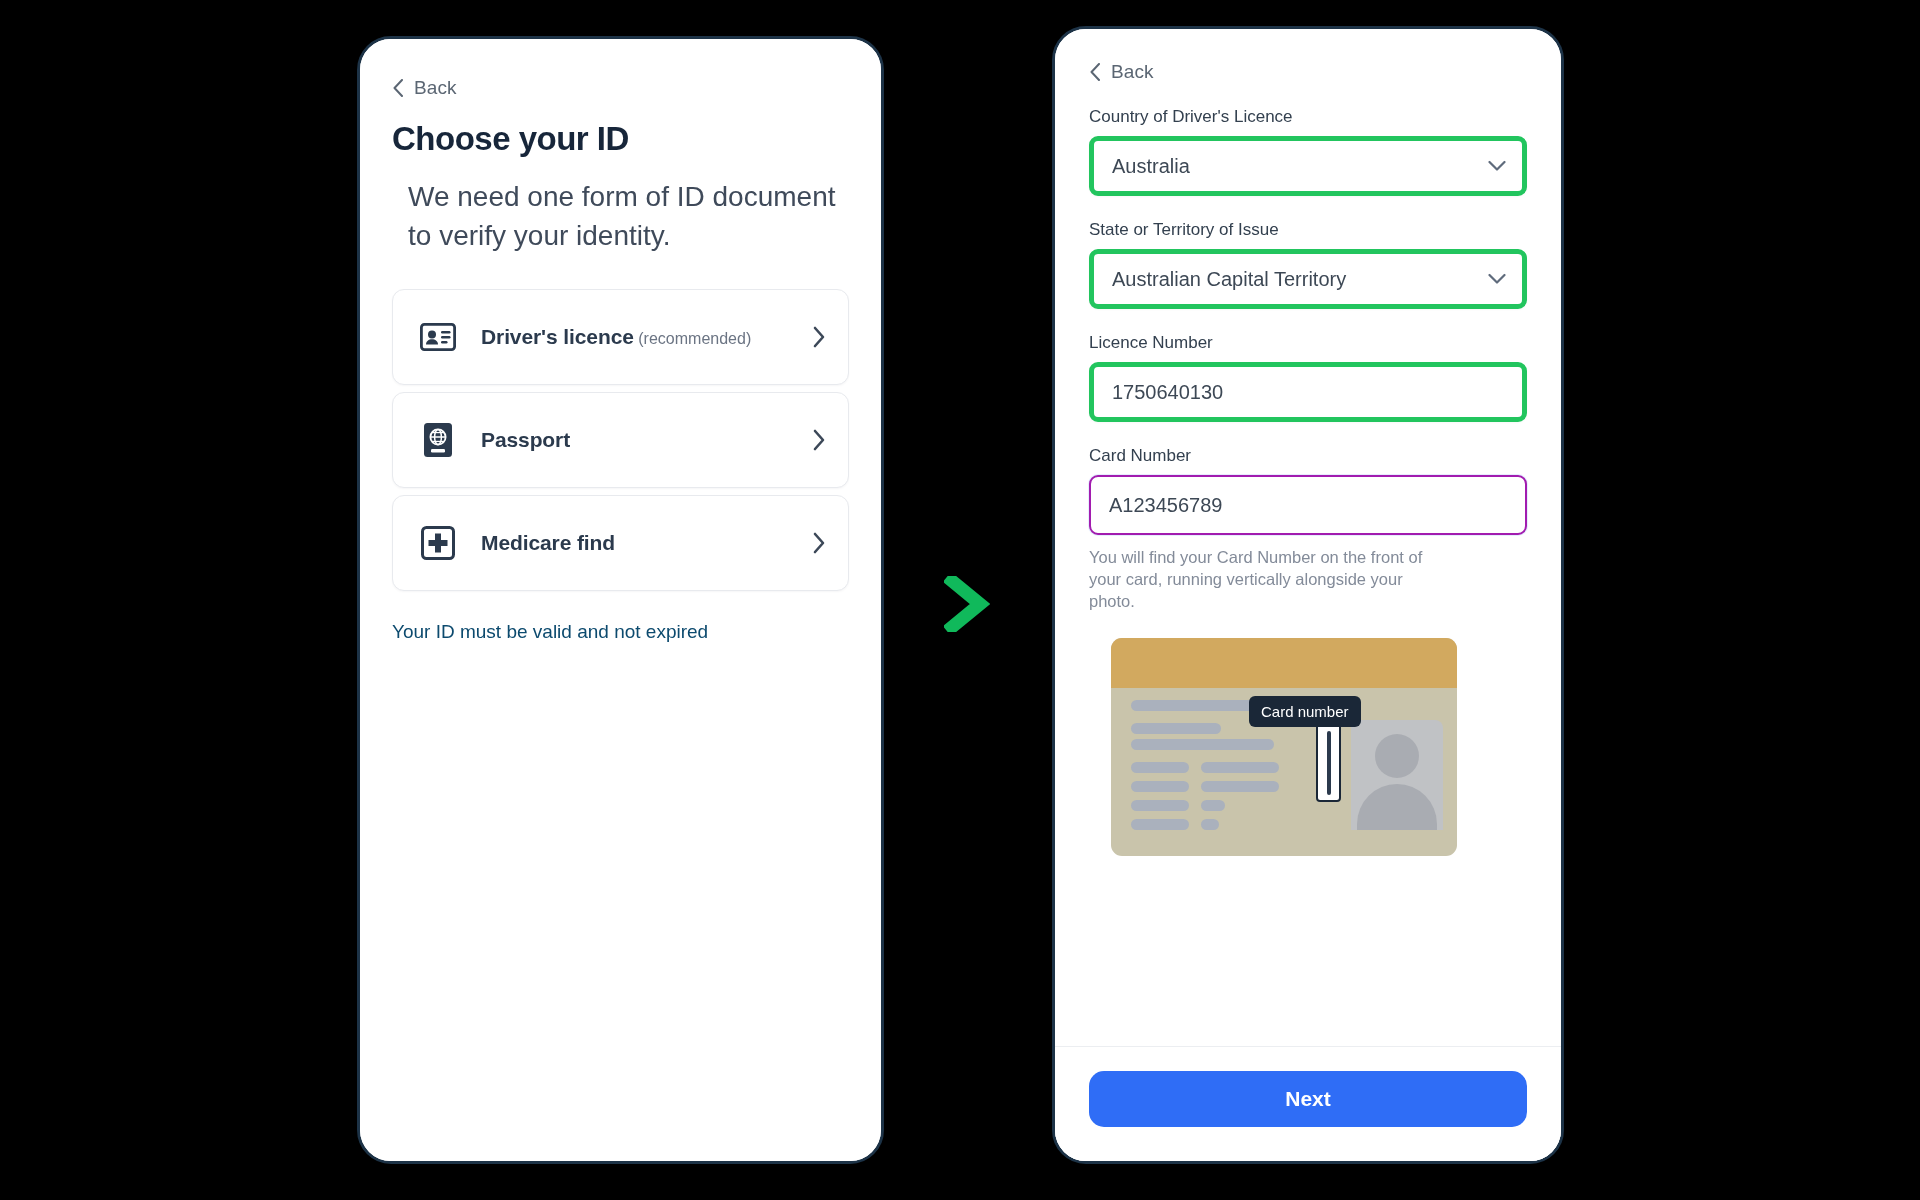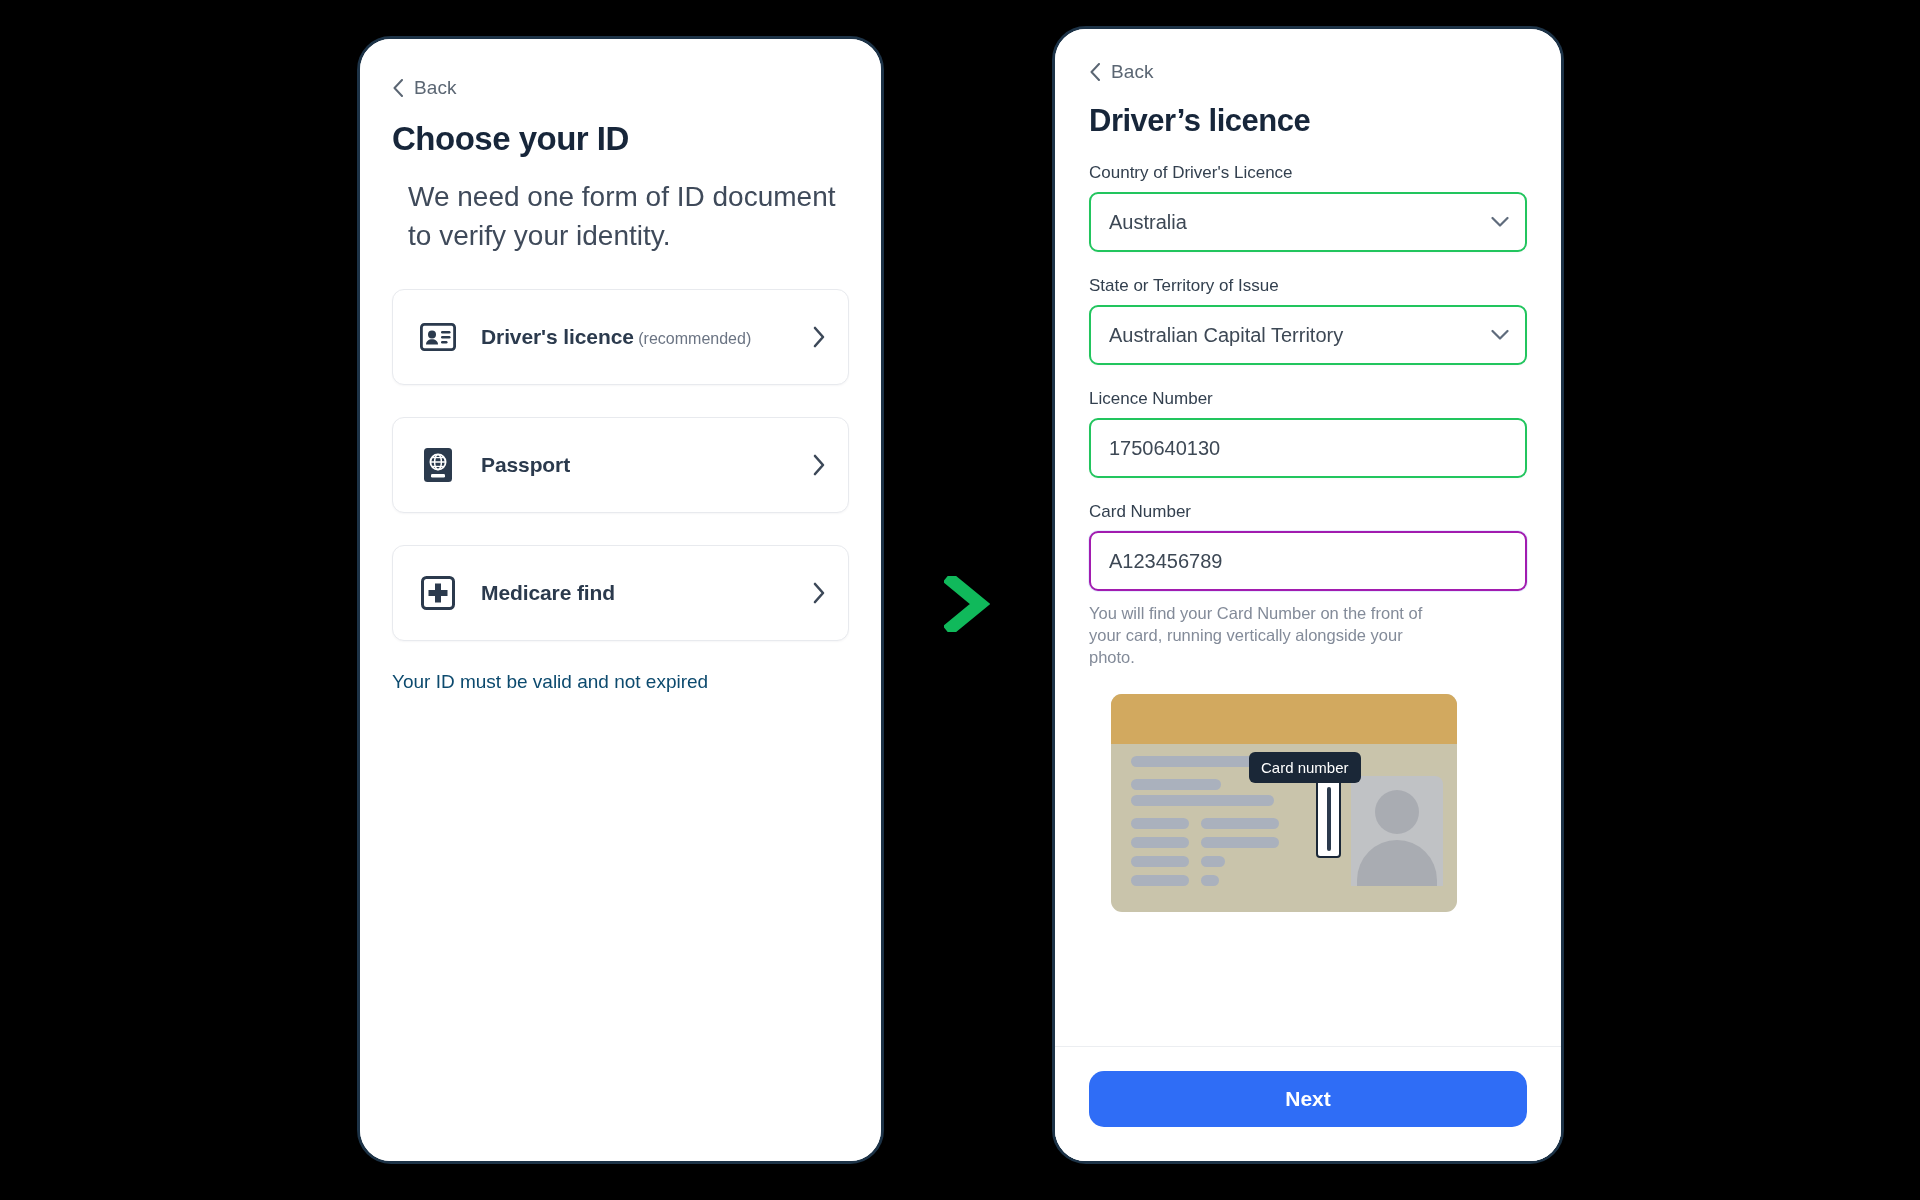--- a/index.html
+++ b/index.html
@@ -55,21 +55,21 @@
   .left-body { padding: 38px 32px 0 32px; }
   .left-title { font-size: 33px; margin-top: 21px; }
   .left-sub {
     margin-top: 20px;
     font-size: 28px;
     line-height: 1.38;
     color: #3f4a5a;
     max-width: 460px;
     margin-left: 16px;
   }
-  .id-list { margin-top: 34px; display: flex; flex-direction: column; gap: 32px; }
+  .id-list { margin-top: 34px; display: flex; flex-direction: column; gap: 7px; }
   .id-card {
     display: flex;
     align-items: center;
     background: #ffffff;
     border: 1px solid #e8eaee;
     border-radius: 12px;
     height: 96px;
     padding: 0 22px 0 24px;
     box-shadow: 0 1px 2px rgba(16,24,40,.04);
     cursor: pointer;
@@ -97,21 +97,21 @@
   .field:first-of-type { margin-top: 30px; }
   .field-label {
     font-size: 17px;
     color: #33404f;
     margin-bottom: 9px;
     display: block;
   }
   .control {
     position: relative;
     height: 60px;
-    border: 2px solid #22c55e;
+    border: 5px solid #22c55e;
     border-radius: 9px;
     background: #ffffff;
     display: flex;
     align-items: center;
     padding: 0 18px;
     box-shadow: 0 1px 2px rgba(16,24,40,.03);
     cursor: pointer;
   }
   .control.focused {
     border: 2px solid #a21caf;
@@ -311,21 +311,20 @@
 
       <div class="right-scroll">
 
         <div class="back-row">
           <svg class="back-chevron" width="12" height="18" viewBox="0 0 12 18">
             <path d="M10 1 L2.5 9 L10 17" fill="none" stroke="#5b6673" stroke-width="2" stroke-linecap="round" stroke-linejoin="round"></path>
           </svg>
           <span class="back-label">Back</span>
         </div>
 
-        <h1 class="page-title right-title">Driver’s licence</h1>
 
         <div class="field">
           <label class="field-label">Country of Driver's Licence</label>
           <div class="control">
             <span class="control-value">Australia</span>
             <svg class="control-caret" width="18" height="11" viewBox="0 0 18 11">
               <path d="M1.5 1.5 L9 9 L16.5 1.5" fill="none" stroke="#5f6b7c" stroke-width="2.2" stroke-linecap="round" stroke-linejoin="round"></path>
             </svg>
           </div>
         </div>

